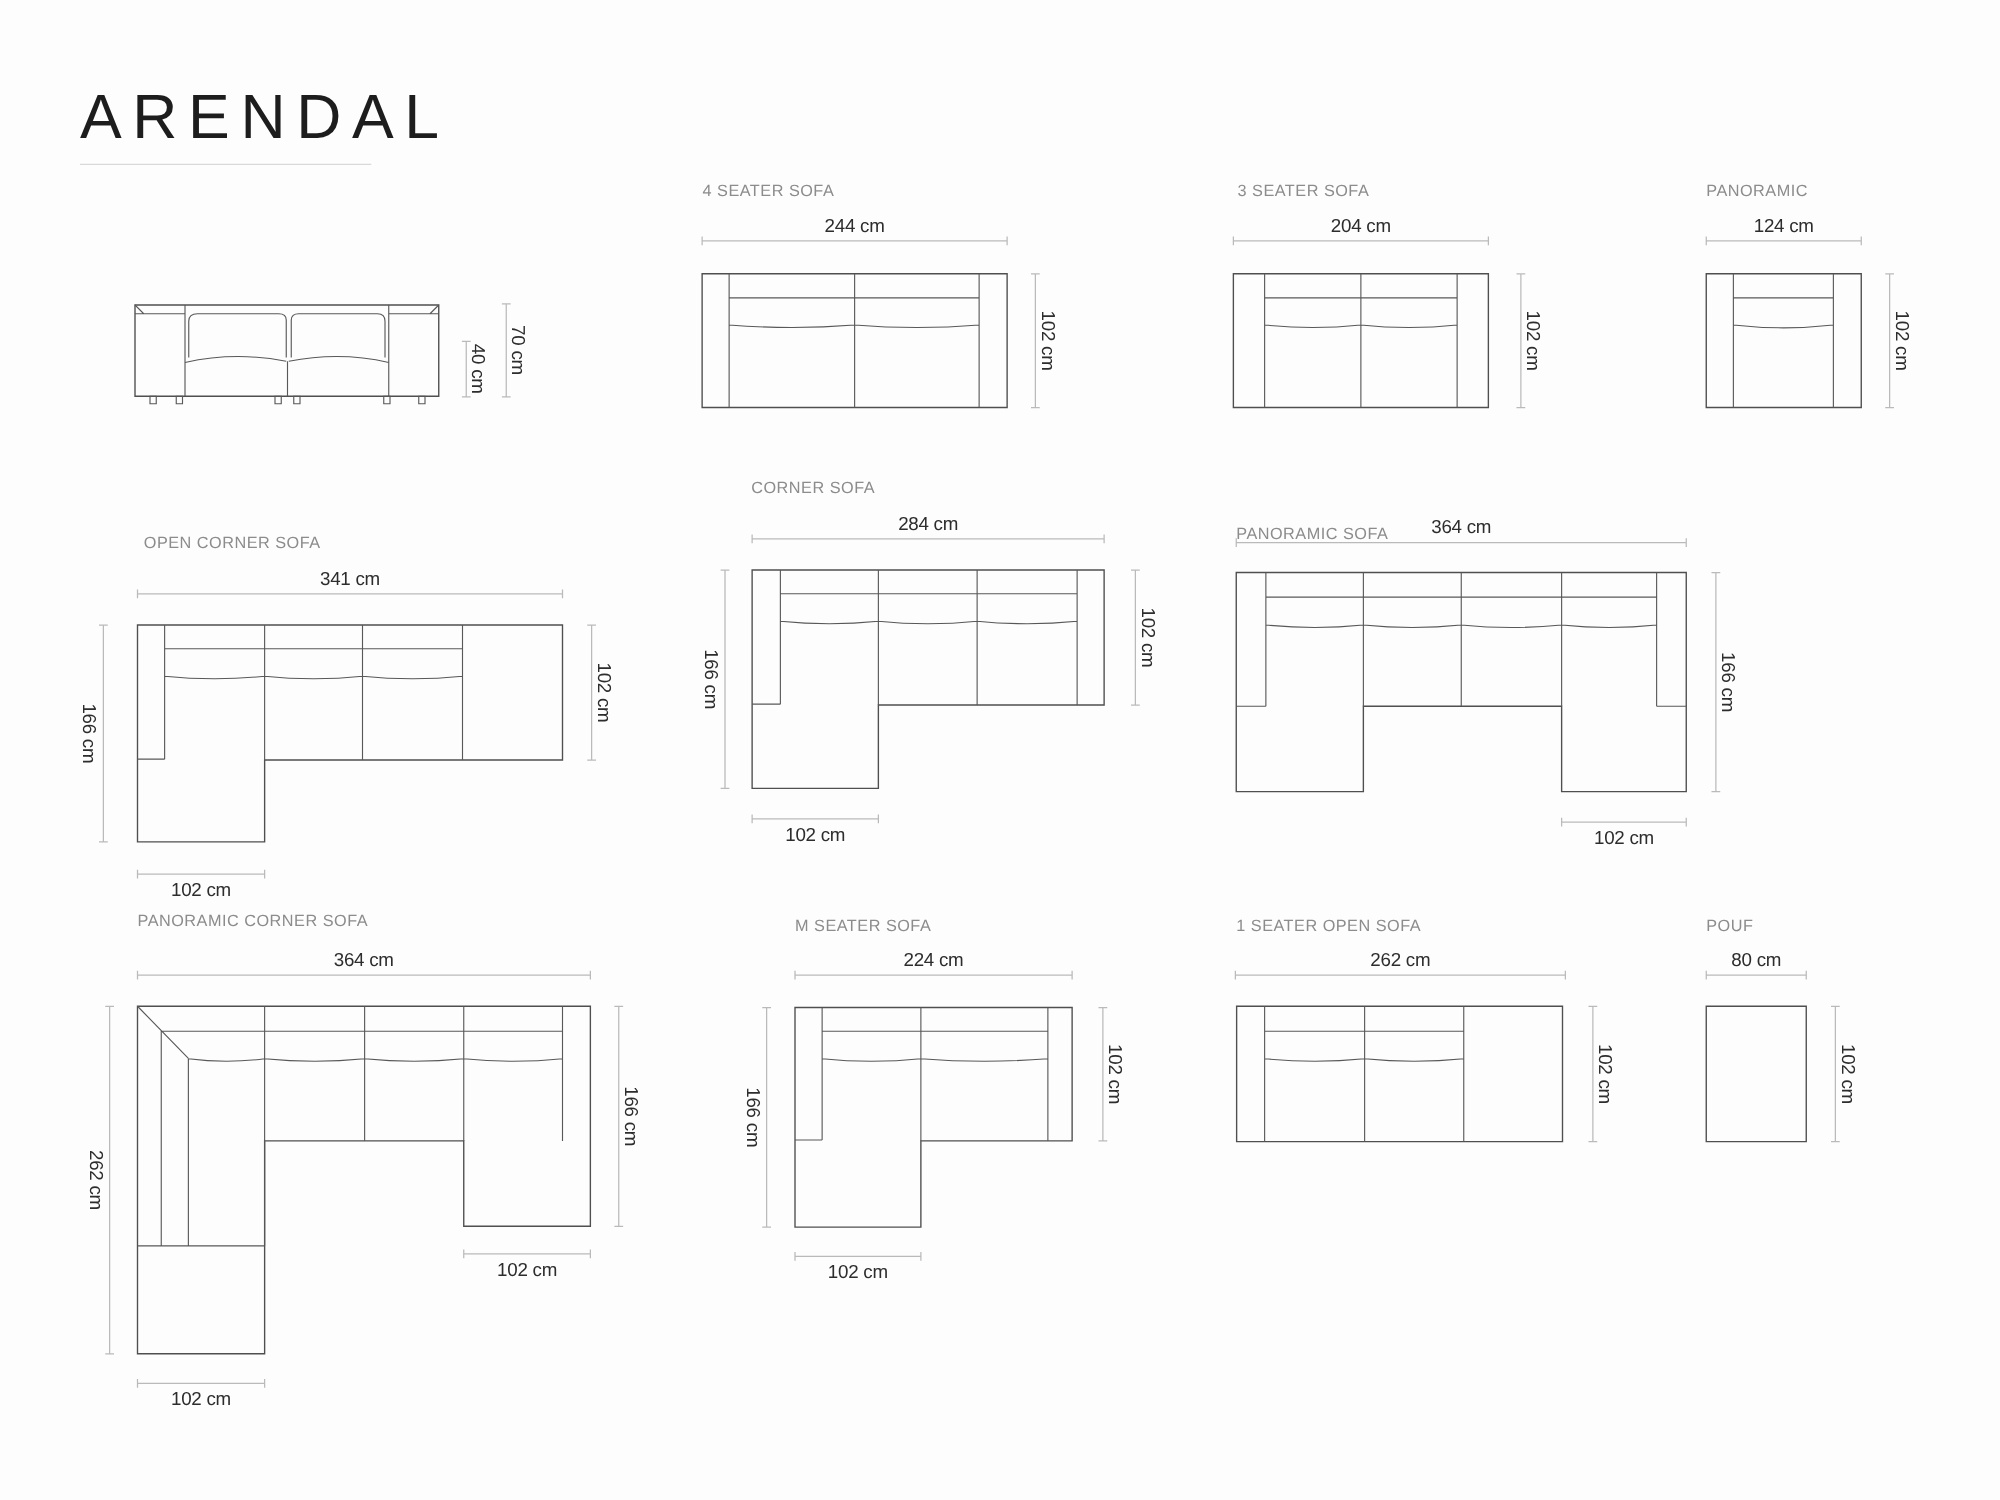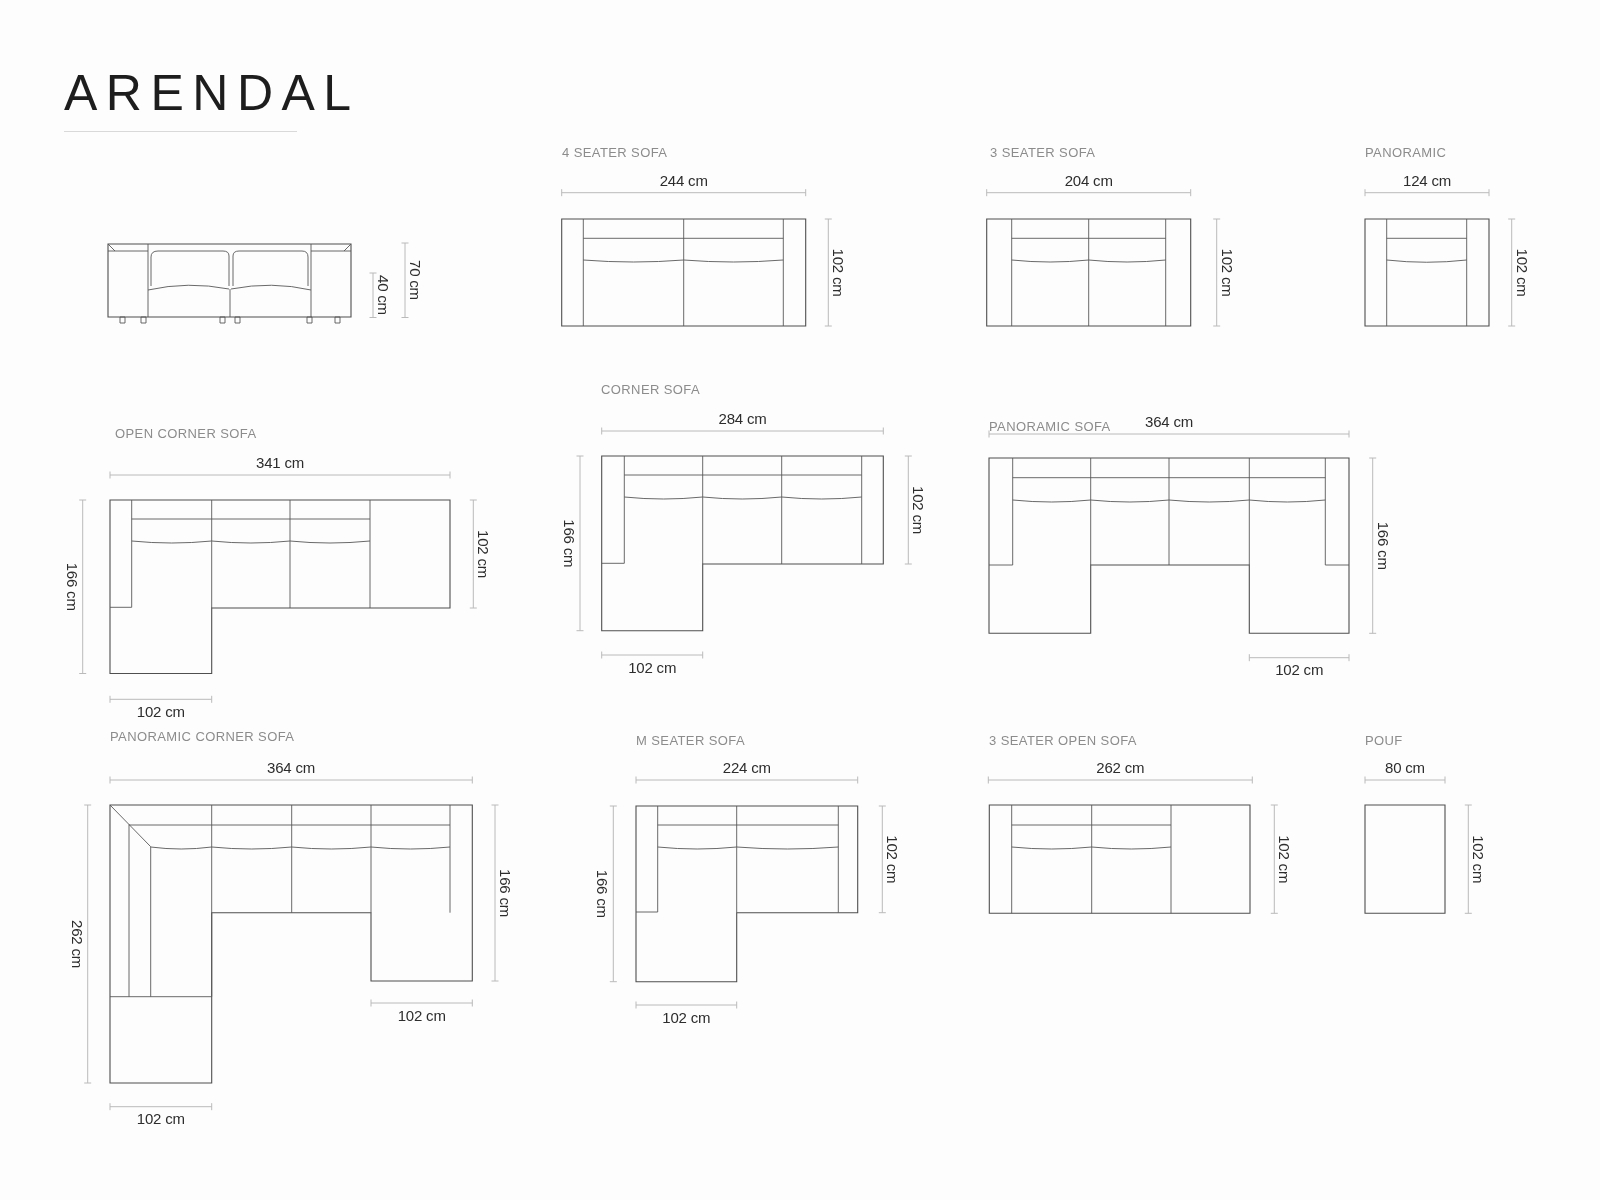--- a/index.html
+++ b/index.html
@@ -166,21 +166,21 @@
       <path class="d" d="M18.3,86 V261.7 M14.8,86 H21.8 M14.8,261.7 H21.8"></path>
       <text class="dim" x="2.3" y="173.8" text-anchor="middle" transform="rotate(90 2.3 173.8)">166 cm</text>
       <path class="d" d="M287.3,86 V192.7 M283.8,86 H290.8 M283.8,192.7 H290.8"></path>
       <text class="dim" x="292.3" y="139.3" text-anchor="middle" transform="rotate(90 292.3 139.3)">102 cm</text>
       <path class="d" d="M41,285 H141.7 M41,281.5 V288.5 M141.7,281.5 V288.5"></path>
       <text class="dim" x="91.3" y="302.7" text-anchor="middle">102 cm</text>
     </svg>
   </figure>
 
   <figure class="fig" style="left:945px; top:720px; width:350px; height:230px;">
-    <div class="fig-label" style="left:44px; top:13px;">3 SEATER OPEN SOFA</div>
+    <div class="fig-label" style="left:44px; top:13px;">1 SEATER OPEN SOFA</div>
     <svg width="350" height="230" viewBox="0 0 350 230">
       <path class="d" d="M43.3,60 H307.3 M43.3,56.5 V63.5 M307.3,56.5 V63.5"></path>
       <text class="dim" x="175.3" y="52.8" text-anchor="middle">262 cm</text>
       <path class="f" d="M44.3,85 H305 V193.3 H44.3 Z"></path>
       <path class="f2" d="M66.7,85 V193.3 M146.7,85 V193.3 M226,85 V193.3 M66.7,105 H226 M66.7,127 Q106.7,131 146.7,127 Q186.3,131 226,127"></path>
       <path class="d" d="M329.3,85 V193.3 M325.8,85 H332.8 M325.8,193.3 H332.8"></path>
       <text class="dim" x="334.3" y="139.2" text-anchor="middle" transform="rotate(90 334.3 139.2)">102 cm</text>
     </svg>
   </figure>
 

